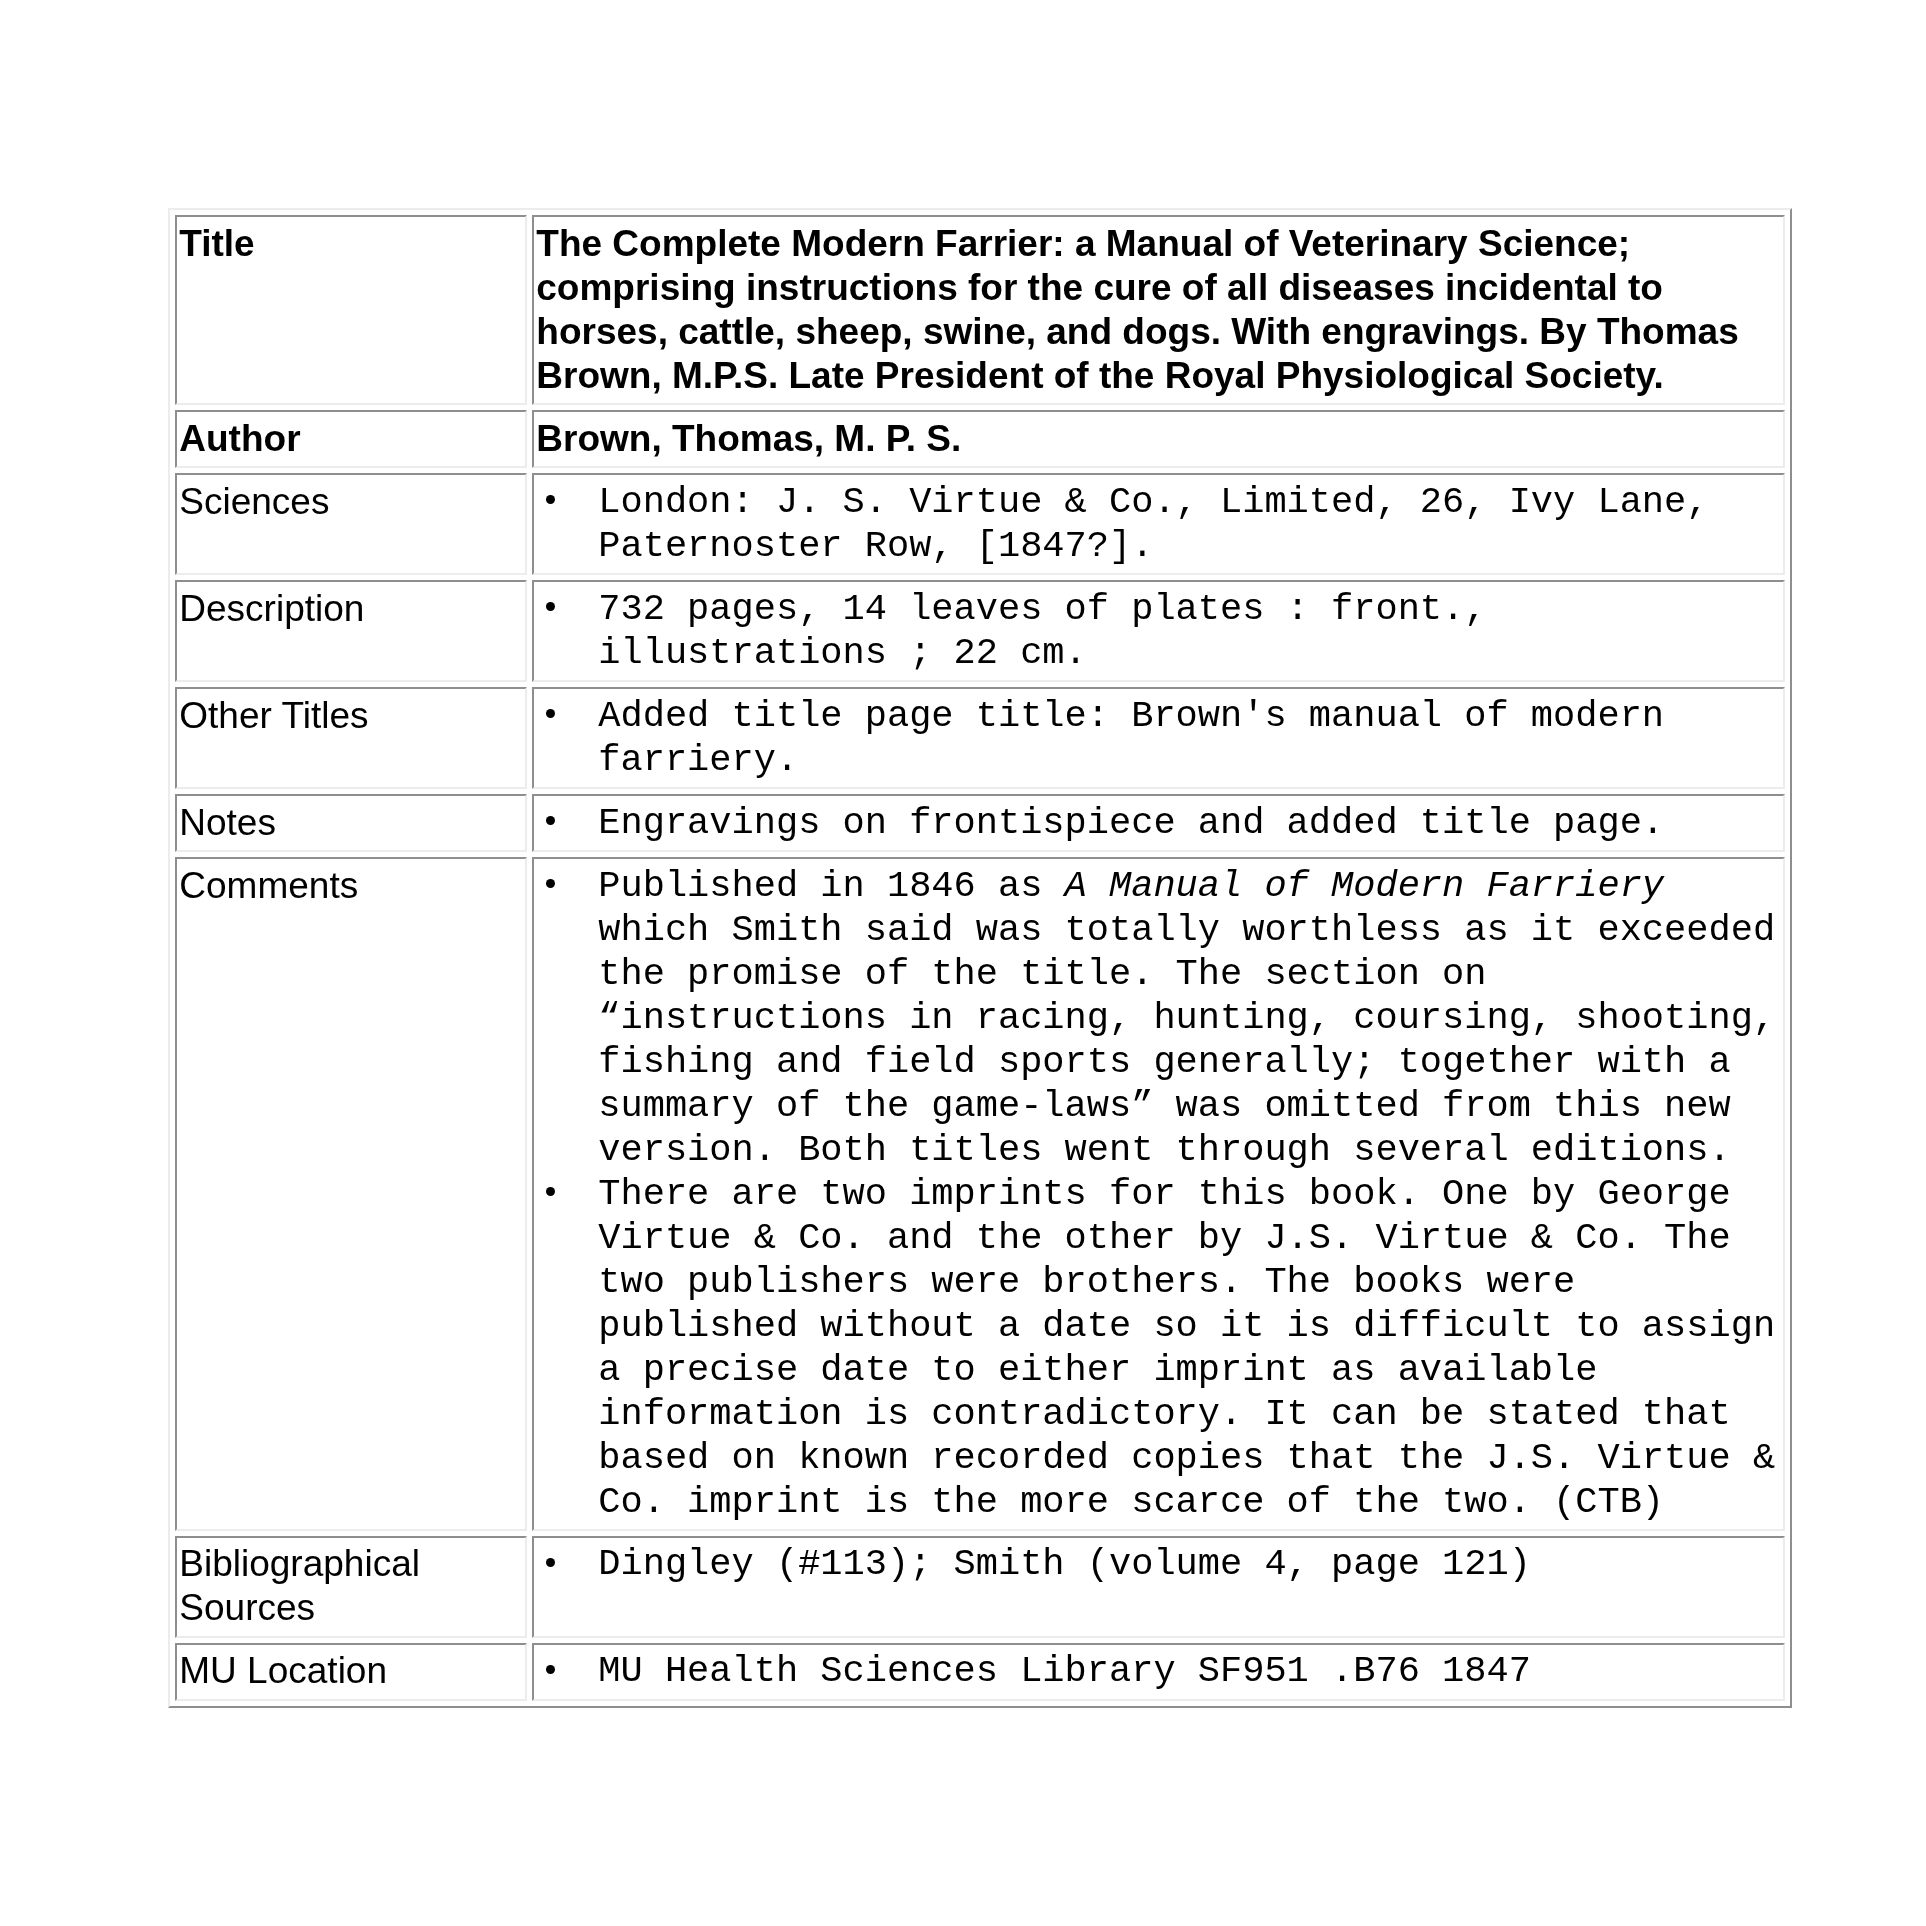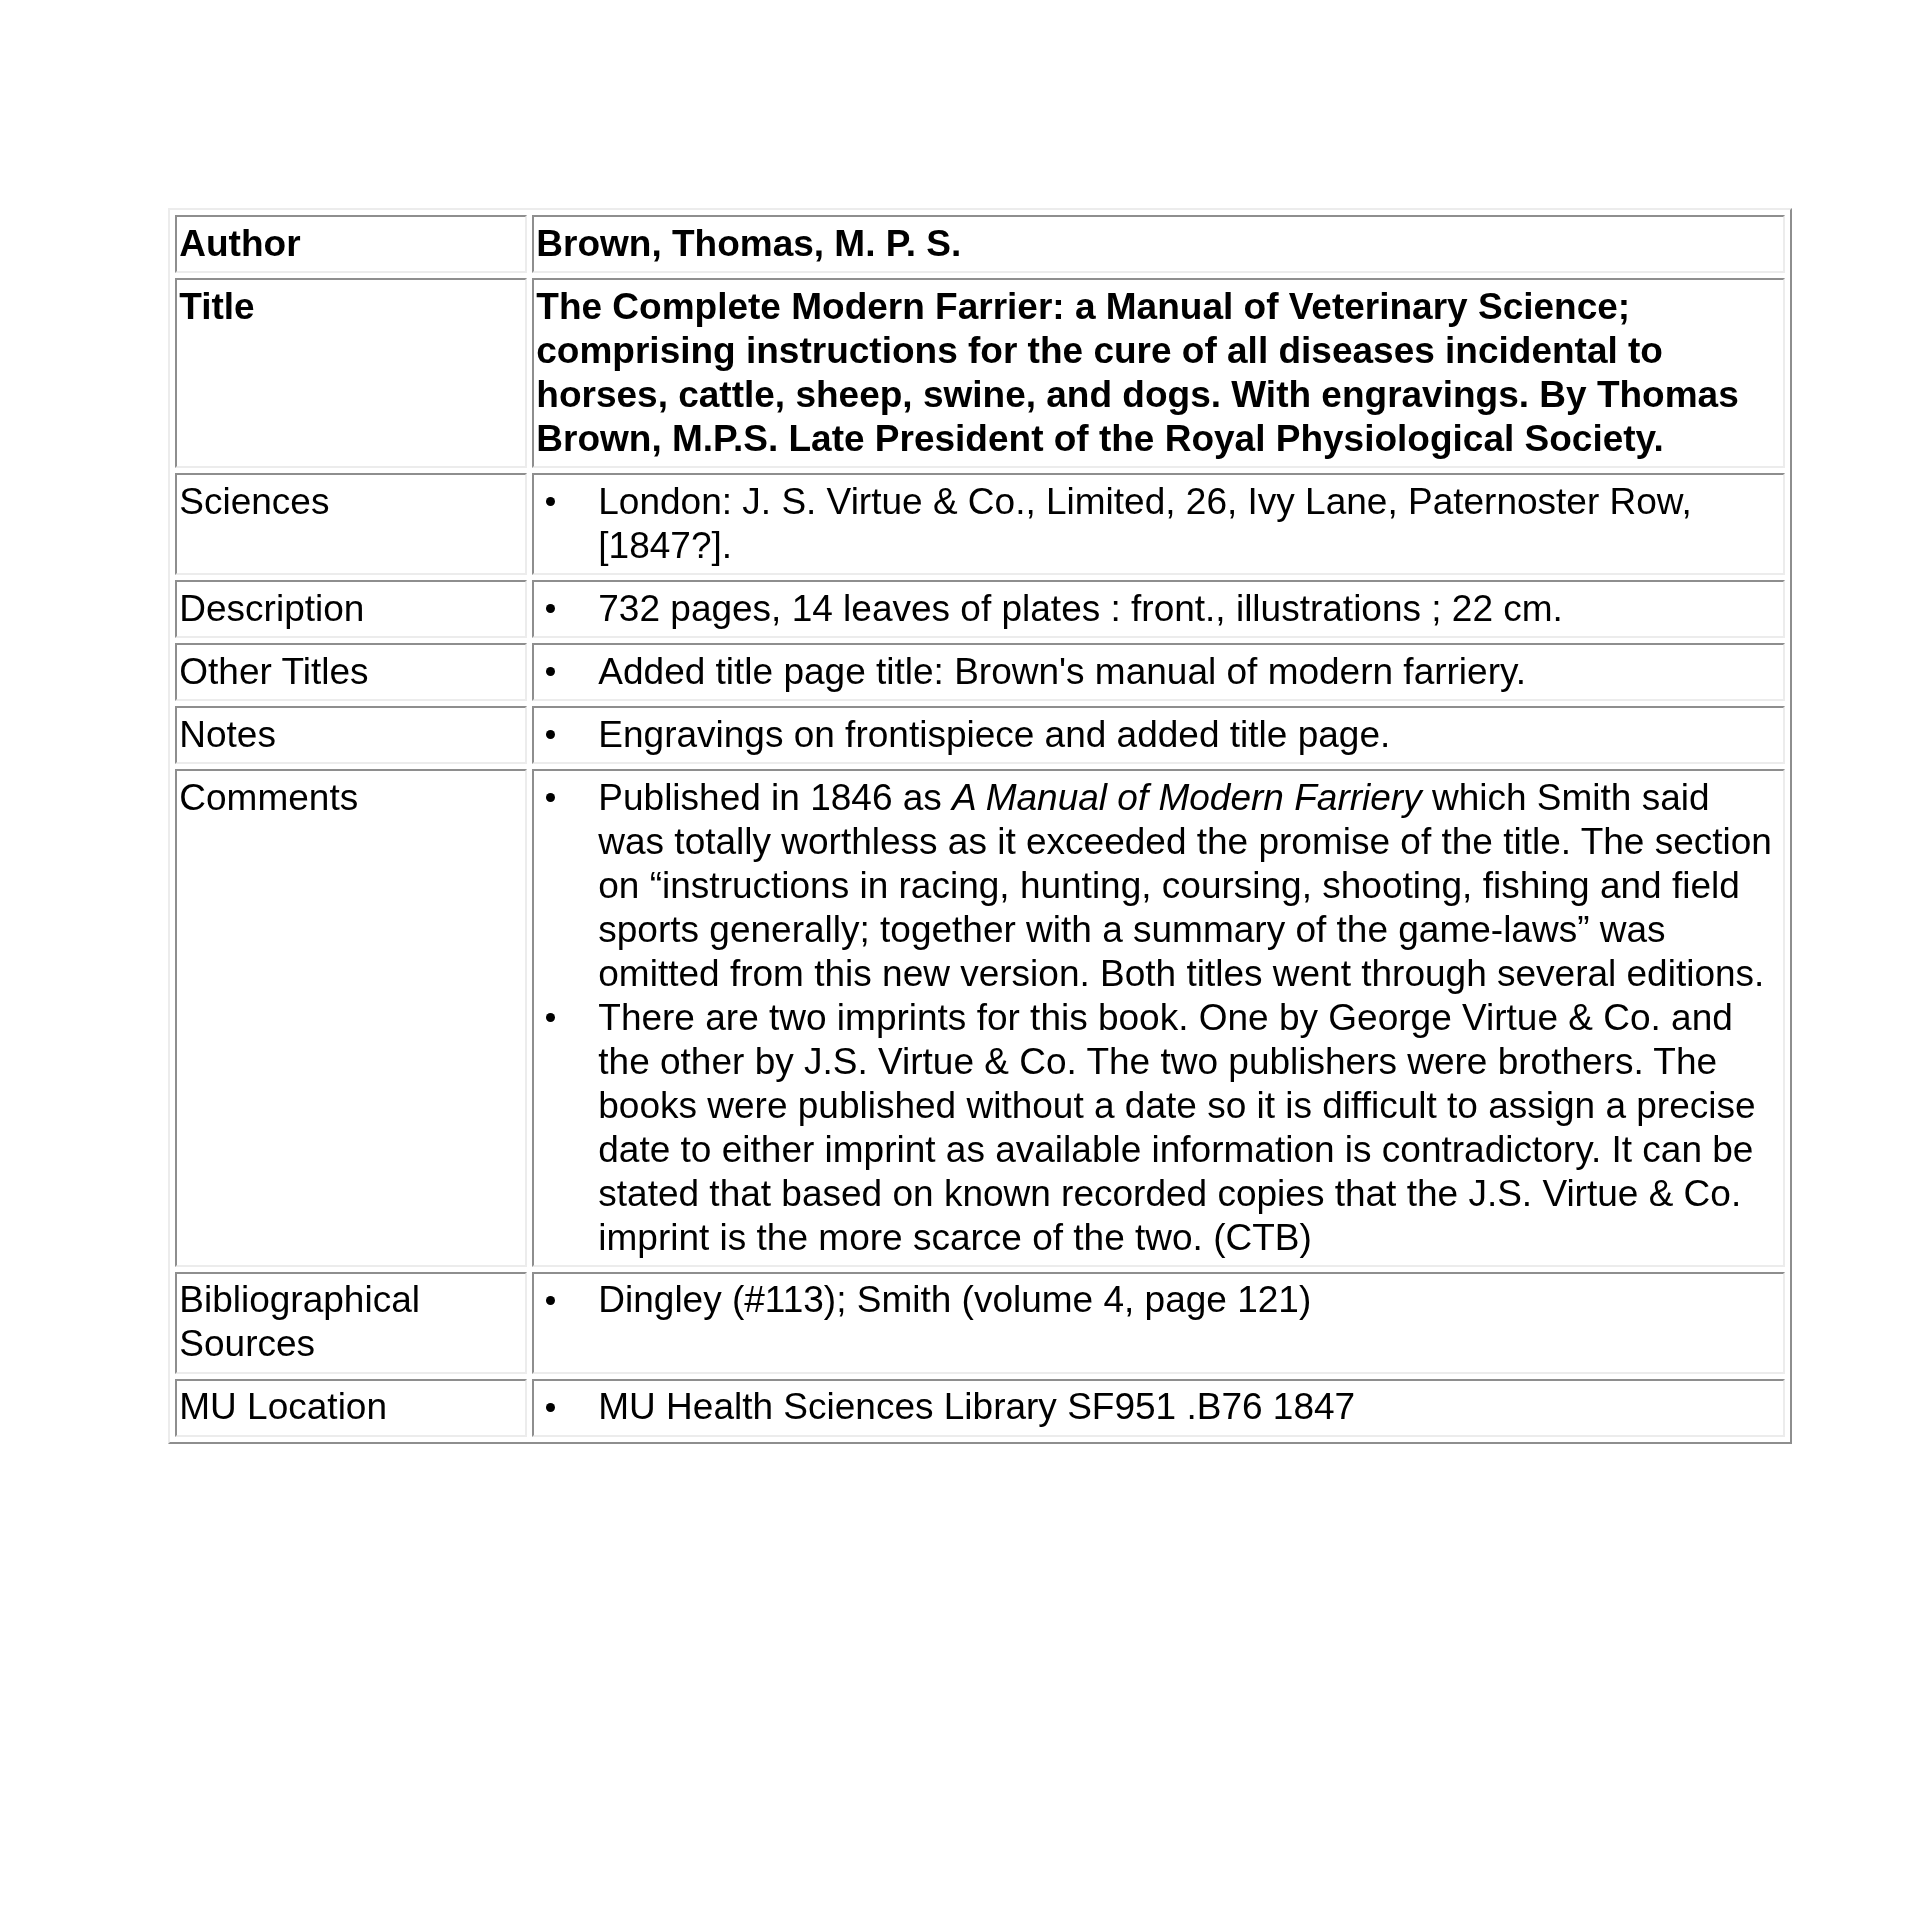--- a/index.html
+++ b/index.html
@@ -44,20 +44,21 @@
     font-weight: bold;
   }
   .value-list {
     list-style: none;
     margin: 0;
     padding: 0;
   }
   .value-list li {
     position: relative;
     padding-left: 62px;
+    font-family: Liberation Mono, monospace;
   }
   .bullet {
     position: absolute;
     left: 6.2px;
     top: 0;
     width: 15.4px;
     text-align: center;
   }
   .bullet::before {
     content: "";
@@ -78,26 +79,26 @@
 </head>
 <body>
 
 <table class="record-table">
   <colgroup>
     <col style="width:352px">
     <col>
   </colgroup>
   <tbody>
     <tr>
+      <td class="label-cell bold">Title</td>
+      <td class="bold">The Complete Modern Farrier: a Manual of Veterinary Science; comprising instructions for the cure of all diseases incidental to horses, cattle, sheep, swine, and dogs. With engravings. By Thomas Brown, M.P.S. Late President of the Royal Physiological Society.</td>
+    </tr>
+    <tr>
       <td class="label-cell bold">Author</td>
       <td class="bold">Brown, Thomas, M. P. S.</td>
-    </tr>
-    <tr>
-      <td class="label-cell bold">Title</td>
-      <td class="bold">The Complete Modern Farrier: a Manual of Veterinary Science; comprising instructions for the cure of all diseases incidental to horses, cattle, sheep, swine, and dogs. With engravings. By Thomas Brown, M.P.S. Late President of the Royal Physiological Society.</td>
     </tr>
     <tr>
       <td class="label-cell">Sciences</td>
       <td>
         <ul class="value-list">
           <li>
             <span class="bullet"></span>
             <span>London: J. S. Virtue &amp; Co., Limited, 26, Ivy Lane, Paternoster Row, [1847?].</span>
           </li>
         </ul>

